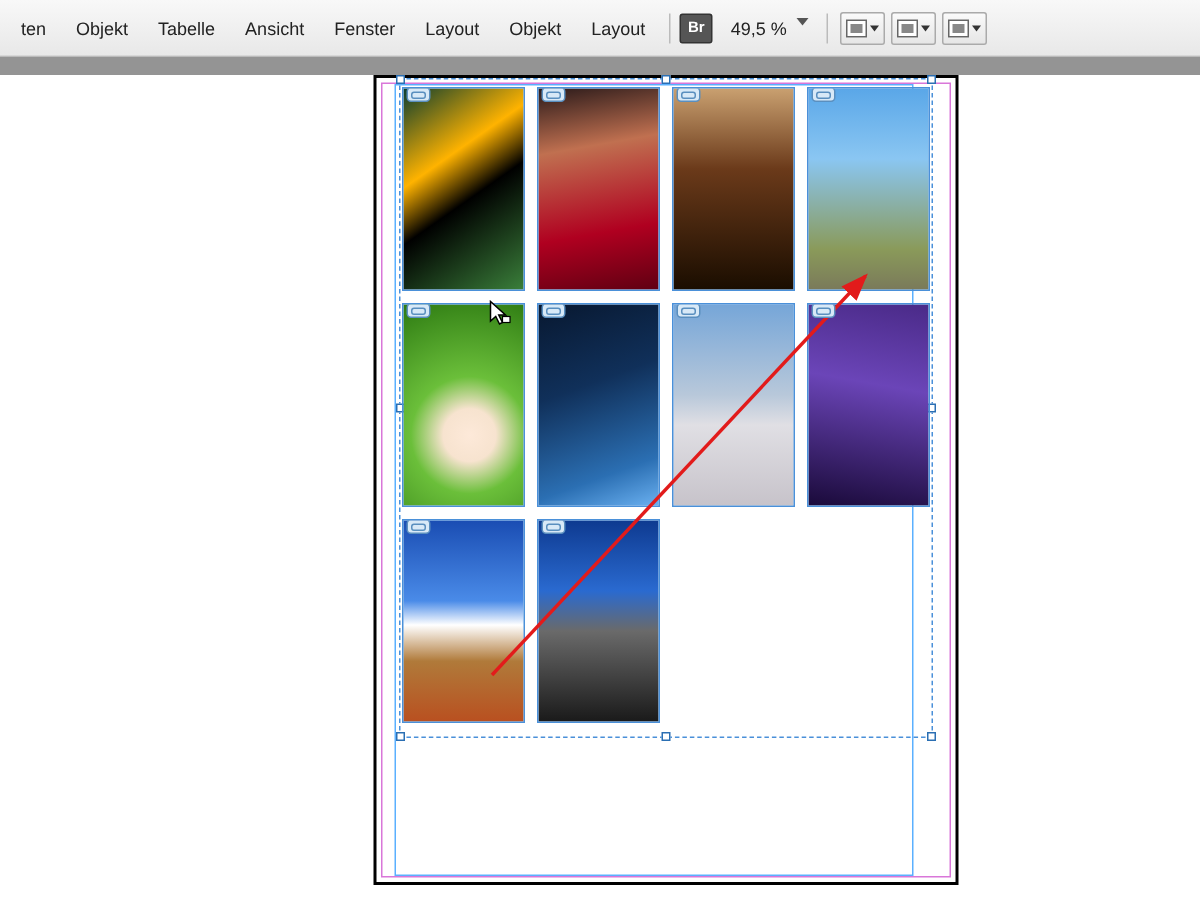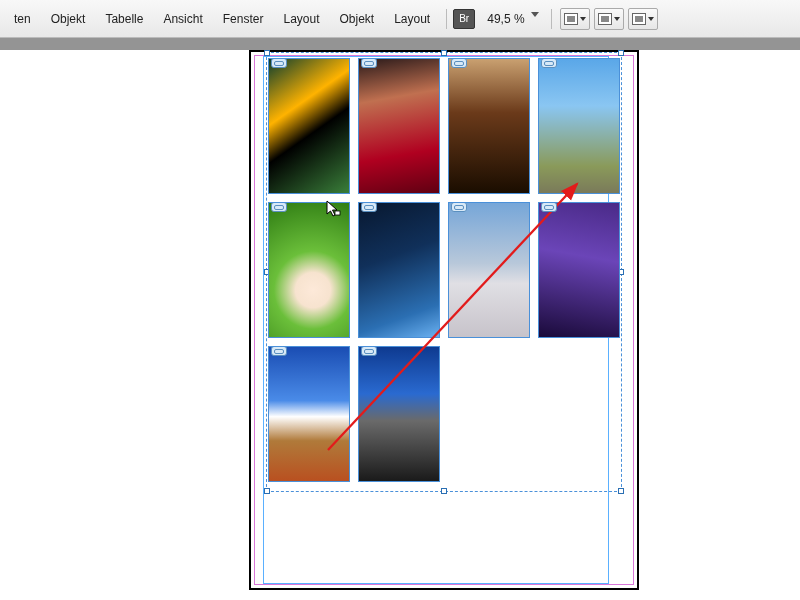--- a/index.html
+++ b/index.html
@@ -32,21 +32,21 @@
   .menu-divider {
     width: 1px; height: 20px;
     background: #bbb;
     margin: 0 6px;
   }
 
   .br-button {
     width: 22px; height: 20px;
     background: #555;
     color: #fff;
-    font-weight: normal;
+    font-weight: bold;
     font-size: 10px;
     display: inline-flex;
     align-items: center;
     justify-content: center;
     border: 1px solid #333;
     border-radius: 2px;
     margin-right: 6px;
   }
 
   .zoom-display {

